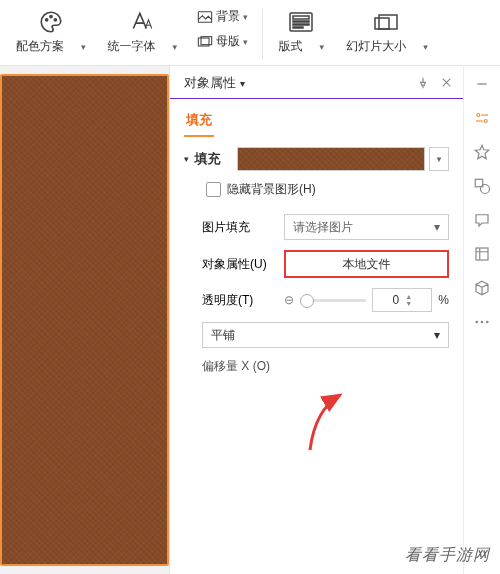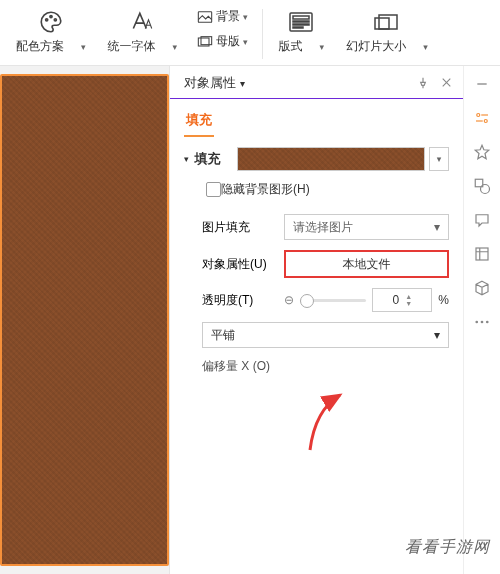--- a/index.html
+++ b/index.html
@@ -177,26 +177,26 @@
     align-items:center;
     gap:14px;
     padding-top:8px;
   }
   .rail-icon {
     width:20px; height:20px;
     display:flex; align-items:center; justify-content:center;
     color:#888;
   }
 
-  .hidden-row { display:flex; align-items:center; padding-left:22px; }
+  .hidden-row { display:flex; align-items:center; gap:6px; padding-left:22px; }
 
   .footer-brand {
     position:absolute;
     right:10px;
-    bottom:16px;
+    bottom:8px;
     font-size:16px;
     color:#666;
     font-style:italic;
     letter-spacing:1px;
   }
 
   .arrow-annotation {
     position:absolute;
     left:300px;
     top:390px;

